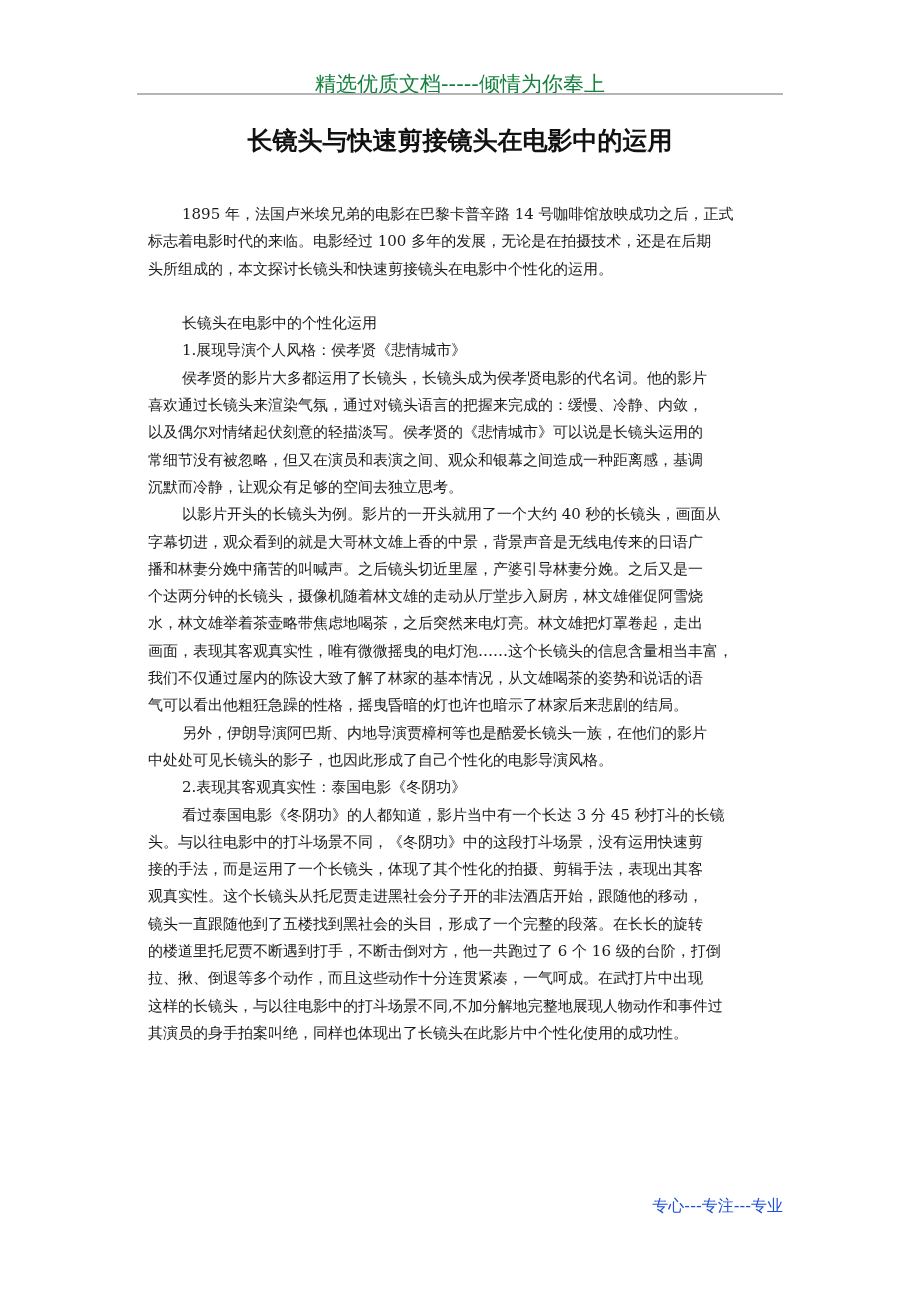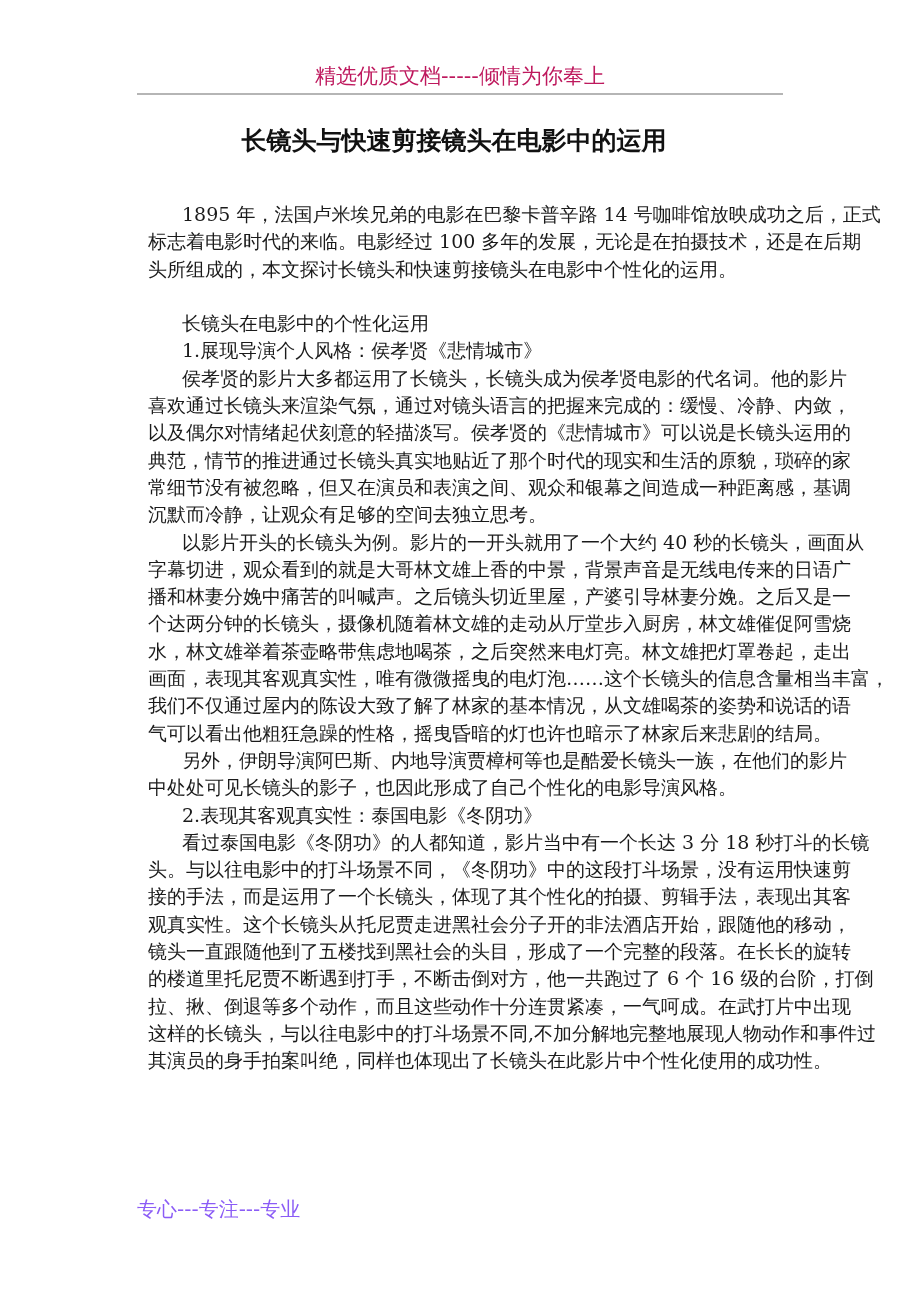--- a/index.html
+++ b/index.html
@@ -1,29 +1,29 @@
 <!DOCTYPE html>
 <html><head>
 <meta charset="utf-8">
 <style>
   html, body { margin: 0; padding: 0; background: #ffffff; }
   body { width: 920px; height: 1302px; position: relative; overflow: hidden;
          font-family: "DejaVu Serif", "Liberation Serif", serif; color: #1a1a1a; }
-  .header { position: absolute; left: 137px; top: 62px; width: 646px; text-align: center;
-            font-family: "DejaVu Sans", "Liberation Sans", sans-serif; font-size: 21px; color: #be185d; letter-spacing: 0px; }
+  .header { position: absolute; left: 137px; top: 70px; width: 646px; text-align: center;
+            font-family: "DejaVu Sans", "Liberation Sans", sans-serif; font-size: 21px; color: #15803d; letter-spacing: 0px; }
   .header-rule { position: absolute; left: 137px; top: 93px; width: 646px; height: 0;
                  border-top: 2px solid #b5b5b5; }
-  .title { position: absolute; left: 131px; top: 124px; width: 646px; text-align: center;
+  .title { position: absolute; left: 137px; top: 124px; width: 646px; text-align: center;
            font-family: "DejaVu Sans", "Liberation Sans", sans-serif; font-size: 25px; font-weight: bold; color: #111; }
-  .body { position: absolute; left: 148px; top: 201px; width: 640px; font-size: 19px; }
+  .body { position: absolute; left: 148px; top: 201px; width: 640px; font-size: 15px; }
   .line { height: 27.3px; line-height: 27.3px; white-space: nowrap; }
   .indent { padding-left: 34px; }
   .gap { height: 27.3px; }
-  .footer { position: absolute; left: 137px; top: 1196px; width: 646px; text-align: left;
-            font-family: "DejaVu Sans", "Liberation Sans", sans-serif; font-size: 20px; color: #8b5cf6; }
+  .footer { position: absolute; left: 137px; top: 1196px; width: 646px; text-align: right;
+            font-family: "DejaVu Sans", "Liberation Sans", sans-serif; font-size: 16px; color: #1d4ed8; }
 </style>
 </head>
 <body>
 
 <div class="header">精选优质文档-----倾情为你奉上</div>
 <div class="header-rule"></div>
 <div class="title">长镜头与快速剪接镜头在电影中的运用</div>
 
 <div class="body">
 
@@ -31,39 +31,38 @@
   <div class="line">标志着电影时代的来临。电影经过 100 多年的发展，无论是在拍摄技术，还是在后期</div>
   <div class="line">头所组成的，本文探讨长镜头和快速剪接镜头在电影中个性化的运用。</div>
   <div class="gap"></div>
 
   <div class="line indent">长镜头在电影中的个性化运用</div>
   <div class="line indent">1.展现导演个人风格：侯孝贤《悲情城市》</div>
 
   <div class="line indent">侯孝贤的影片大多都运用了长镜头，长镜头成为侯孝贤电影的代名词。他的影片</div>
   <div class="line">喜欢通过长镜头来渲染气氛，通过对镜头语言的把握来完成的：缓慢、冷静、内敛，</div>
   <div class="line">以及偶尔对情绪起伏刻意的轻描淡写。侯孝贤的《悲情城市》可以说是长镜头运用的</div>
-  <div class="line">典范，情节的推进通过长镜头真实地贴近了那个时代的现实和生活的原貌，琐碎的家</div>
   <div class="line">常细节没有被忽略，但又在演员和表演之间、观众和银幕之间造成一种距离感，基调</div>
   <div class="line">沉默而冷静，让观众有足够的空间去独立思考。</div>
 
   <div class="line indent">以影片开头的长镜头为例。影片的一开头就用了一个大约 40 秒的长镜头，画面从</div>
   <div class="line">字幕切进，观众看到的就是大哥林文雄上香的中景，背景声音是无线电传来的日语广</div>
   <div class="line">播和林妻分娩中痛苦的叫喊声。之后镜头切近里屋，产婆引导林妻分娩。之后又是一</div>
   <div class="line">个达两分钟的长镜头，摄像机随着林文雄的走动从厅堂步入厨房，林文雄催促阿雪烧</div>
   <div class="line">水，林文雄举着茶壶略带焦虑地喝茶，之后突然来电灯亮。林文雄把灯罩卷起，走出</div>
   <div class="line">画面，表现其客观真实性，唯有微微摇曳的电灯泡……这个长镜头的信息含量相当丰富，</div>
   <div class="line">我们不仅通过屋内的陈设大致了解了林家的基本情况，从文雄喝茶的姿势和说话的语</div>
   <div class="line">气可以看出他粗狂急躁的性格，摇曳昏暗的灯也许也暗示了林家后来悲剧的结局。</div>
 
   <div class="line indent">另外，伊朗导演阿巴斯、内地导演贾樟柯等也是酷爱长镜头一族，在他们的影片</div>
   <div class="line">中处处可见长镜头的影子，也因此形成了自己个性化的电影导演风格。</div>
 
   <div class="line indent">2.表现其客观真实性：泰国电影《冬阴功》</div>
 
-  <div class="line indent">看过泰国电影《冬阴功》的人都知道，影片当中有一个长达 3 分 18 秒打斗的长镜</div>
+  <div class="line indent">看过泰国电影《冬阴功》的人都知道，影片当中有一个长达 3 分 45 秒打斗的长镜</div>
   <div class="line">头。与以往电影中的打斗场景不同，《冬阴功》中的这段打斗场景，没有运用快速剪</div>
   <div class="line">接的手法，而是运用了一个长镜头，体现了其个性化的拍摄、剪辑手法，表现出其客</div>
   <div class="line">观真实性。这个长镜头从托尼贾走进黑社会分子开的非法酒店开始，跟随他的移动，</div>
   <div class="line">镜头一直跟随他到了五楼找到黑社会的头目，形成了一个完整的段落。在长长的旋转</div>
   <div class="line">的楼道里托尼贾不断遇到打手，不断击倒对方，他一共跑过了 6 个 16 级的台阶，打倒</div>
   <div class="line">拉、揪、倒退等多个动作，而且这些动作十分连贯紧凑，一气呵成。在武打片中出现</div>
   <div class="line">这样的长镜头，与以往电影中的打斗场景不同,不加分解地完整地展现人物动作和事件过</div>
   <div class="line">其演员的身手拍案叫绝，同样也体现出了长镜头在此影片中个性化使用的成功性。</div>
 </div>
 

